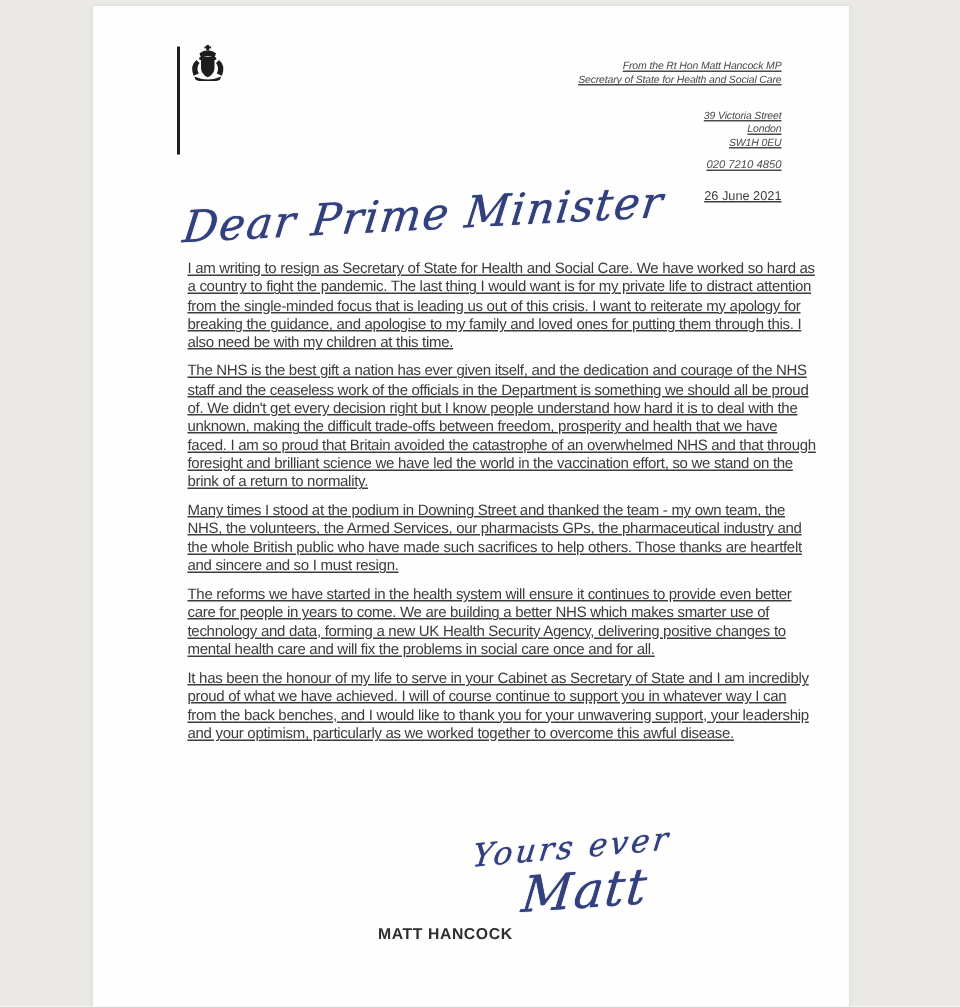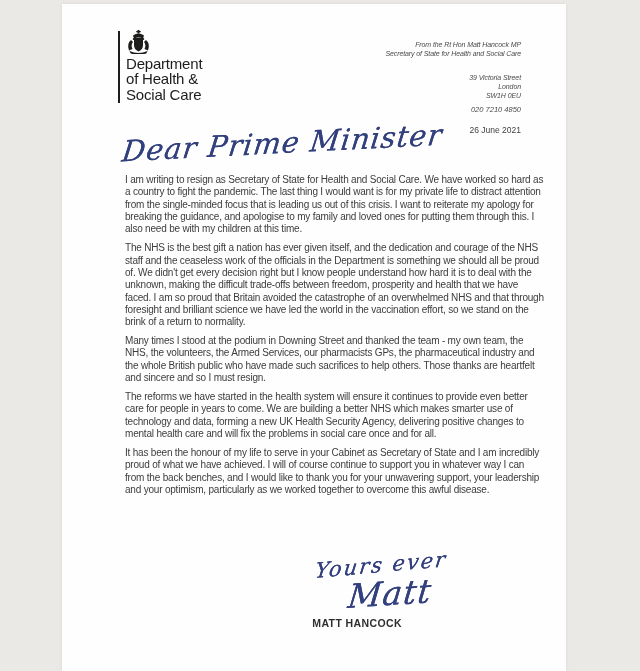--- a/index.html
+++ b/index.html
@@ -31,21 +31,21 @@
   .crest { left: 64px; top: 26px; }
   .logo-text {
     left: 64px; top: 52px;
     font-size: 15px; line-height: 15.3px;
     letter-spacing: -0.2px;
     color: #1d1d1b;
   }
 
   
   .from-block, .address-block, .phone, .date {
-    right: 45px; text-align: right; color: #4a4a4a;
+    right: 45px; text-align: right; color: #4a4a4a; text-decoration: underline;
   }
   .from-block {
     top: 36px;
     font-style: italic; font-size: 7px; line-height: 9.2px; letter-spacing: -0.1px;
   }
   .address-block {
     top: 69px;
     font-style: italic; font-size: 7px; line-height: 9.2px; letter-spacing: -0.1px;
   }
   .phone { top: 101px; font-style: italic; font-size: 7.5px; }
@@ -79,25 +79,25 @@
   }
 
   
   .body-text {
     left: 63px; top: 170px;
     width: 420px;
     font-size: 10px; line-height: 12.35px;
     letter-spacing: -0.2px;
     color: #3c3c3c;
   }
-  .body-text p { margin: 0 0 6.5px 0; }
+  .body-text p { margin: 0 0 6.5px 0; text-decoration: underline; }
 
   .typed-name {
     left: 190px; top: 613px;
-    width: 150px; text-align: right;
+    width: 150px; text-align: left;
     font-size: 10.5px; font-weight: bold;
     letter-spacing: 0.4px;
     color: #2e2e2e;
   }
 </style>
 </head>
 <body>
 
 <div class="stage">
   <div class="paper">
@@ -110,25 +110,20 @@
         <rect x="20.5" y="2" width="9" height="2.5"></rect>
         <path d="M14 11 Q25 3 36 11 L34 17 Q25 13 16 17 Z"></path>
         <rect x="13.5" y="16" width="23" height="4" rx="2"></rect>
         <path d="M10 20 Q1 27 6 41 L13 38 Q9 30 14 24 Z"></path>
         <path d="M40 20 Q49 27 44 41 L37 38 Q41 30 36 24 Z"></path>
         <path d="M16 20 h18 v10 q0 9 -9 13 q-9 -4 -9 -13 z"></path>
         <path d="M7 42 q18 8 36 0 l-2 4.5 q-16 6 -32 0 z"></path>
       </g>
     </svg>
 
-    <div class="logo-text">
-        <div>Department</div>
-        <div>of Health &amp;</div>
-        <div>Social Care</div>
-      </div>
 
     <div class="from-block">
         <div>From the Rt Hon Matt Hancock MP</div>
         <div>Secretary of State for Health and Social Care</div>
       </div>
 
     <div class="address-block">
         <div>39 Victoria Street</div>
         <div>London</div>
         <div>SW1H 0EU</div>

